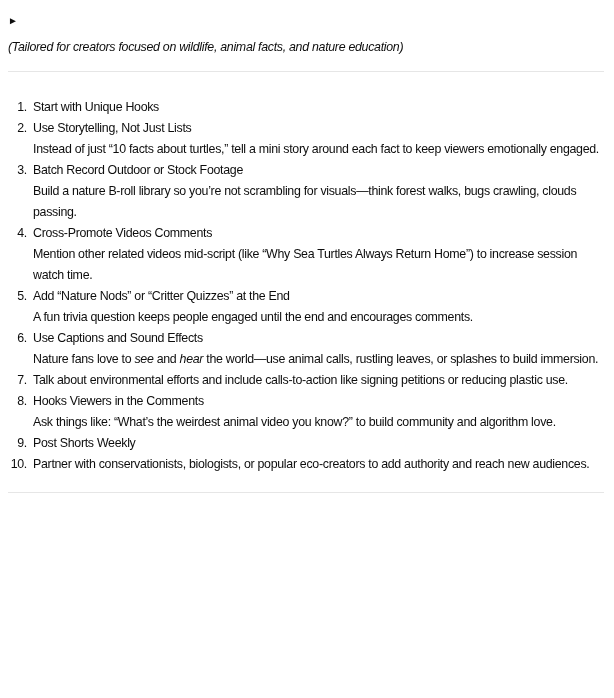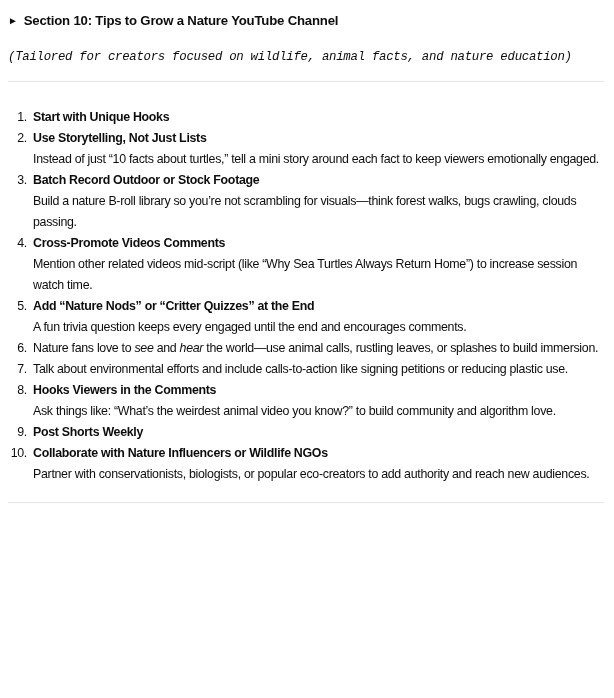--- a/index.html
+++ b/index.html
@@ -25,23 +25,22 @@
     display: flex;
     align-items: center;
   }
   .marker {
     font-size: 10px;
     margin-right: 6px;
     line-height: 22px;
   }
   .subtitle {
     font-style: italic;
-    margin-top: 15px;
+    margin-top: 5px;
     line-height: 21px;
-    font-family: Liberation Mono, monospace;
   }
   hr.divider {
     border: none;
     border-top: 1px solid #e6e6e6;
     margin: 13px 0 0 0;
   }
   ol.tips-list {
     list-style: none;
     margin: 25px 0 0 0;
     padding: 0;
@@ -52,32 +51,31 @@
     width: 19px;
     text-align: right;
     white-space: nowrap;
   }
   .item .body {
     flex: 1;
     margin-left: 6px;
     min-width: 0;
   }
   p { margin: 0; }
-  .title { font-weight: 700; }
+  .title { font-weight: 400; }
   .desc em { }
   hr.divider-bottom { margin-top: 17px; }
 </style>
 </head>
 <body>
 
 <div class="page">
 
   <div class="header">
     <span class="marker">►</span>
-    <span class="header-title">Section 10: Tips to Grow a Nature YouTube Channel</span>
   </div>
 
   <div class="subtitle">(Tailored for creators focused on wildlife, animal facts, and nature education)</div>
 
   <hr class="divider">
 
   <ol class="tips-list">
 
     <li class="item">
       <span class="num">1.</span>
@@ -107,27 +105,28 @@
       <div class="body">
         <p class="title">Cross-Promote Videos Comments</p>
         <p class="desc">Mention other related videos mid-script (like “Why Sea Turtles Always Return Home”) to increase session watch time.</p>
       </div>
     </li>
 
     <li class="item">
       <span class="num">5.</span>
       <div class="body">
         <p class="title">Add “Nature Nods” or “Critter Quizzes” at the End</p>
-        <p class="desc">A fun trivia question keeps every engaged until the end and encourages comments.</p>
+        <p class="desc">A fun trivia question keeps people engaged until the end and encourages comments.</p>
       </div>
     </li>
 
     <li class="item">
       <span class="num">6.</span>
       <div class="body">
+        <p class="title">Use Captions and Sound Effects</p>
         <p class="desc"><span>Nature fans love to </span><em>see</em><span> and </span><em>hear</em><span> the world—use animal calls, rustling leaves, or splashes to build immersion.</span></p>
       </div>
     </li>
 
     <li class="item">
       <span class="num">7.</span>
       <div class="body">
         <p class="desc">Talk about environmental efforts and include calls-to-action like signing petitions or reducing plastic use.</p>
       </div>
     </li>
@@ -143,21 +142,20 @@
     <li class="item">
       <span class="num">9.</span>
       <div class="body">
         <p class="title">Post Shorts Weekly</p>
       </div>
     </li>
 
     <li class="item">
       <span class="num">10.</span>
       <div class="body">
-        <p class="title">Collaborate with Nature Influencers or Wildlife NGOs</p>
         <p class="desc">Partner with conservationists, biologists, or popular eco-creators to add authority and reach new audiences.</p>
       </div>
     </li>
 
   </ol>
 
   <hr class="divider divider-bottom">
 
 </div>
 

